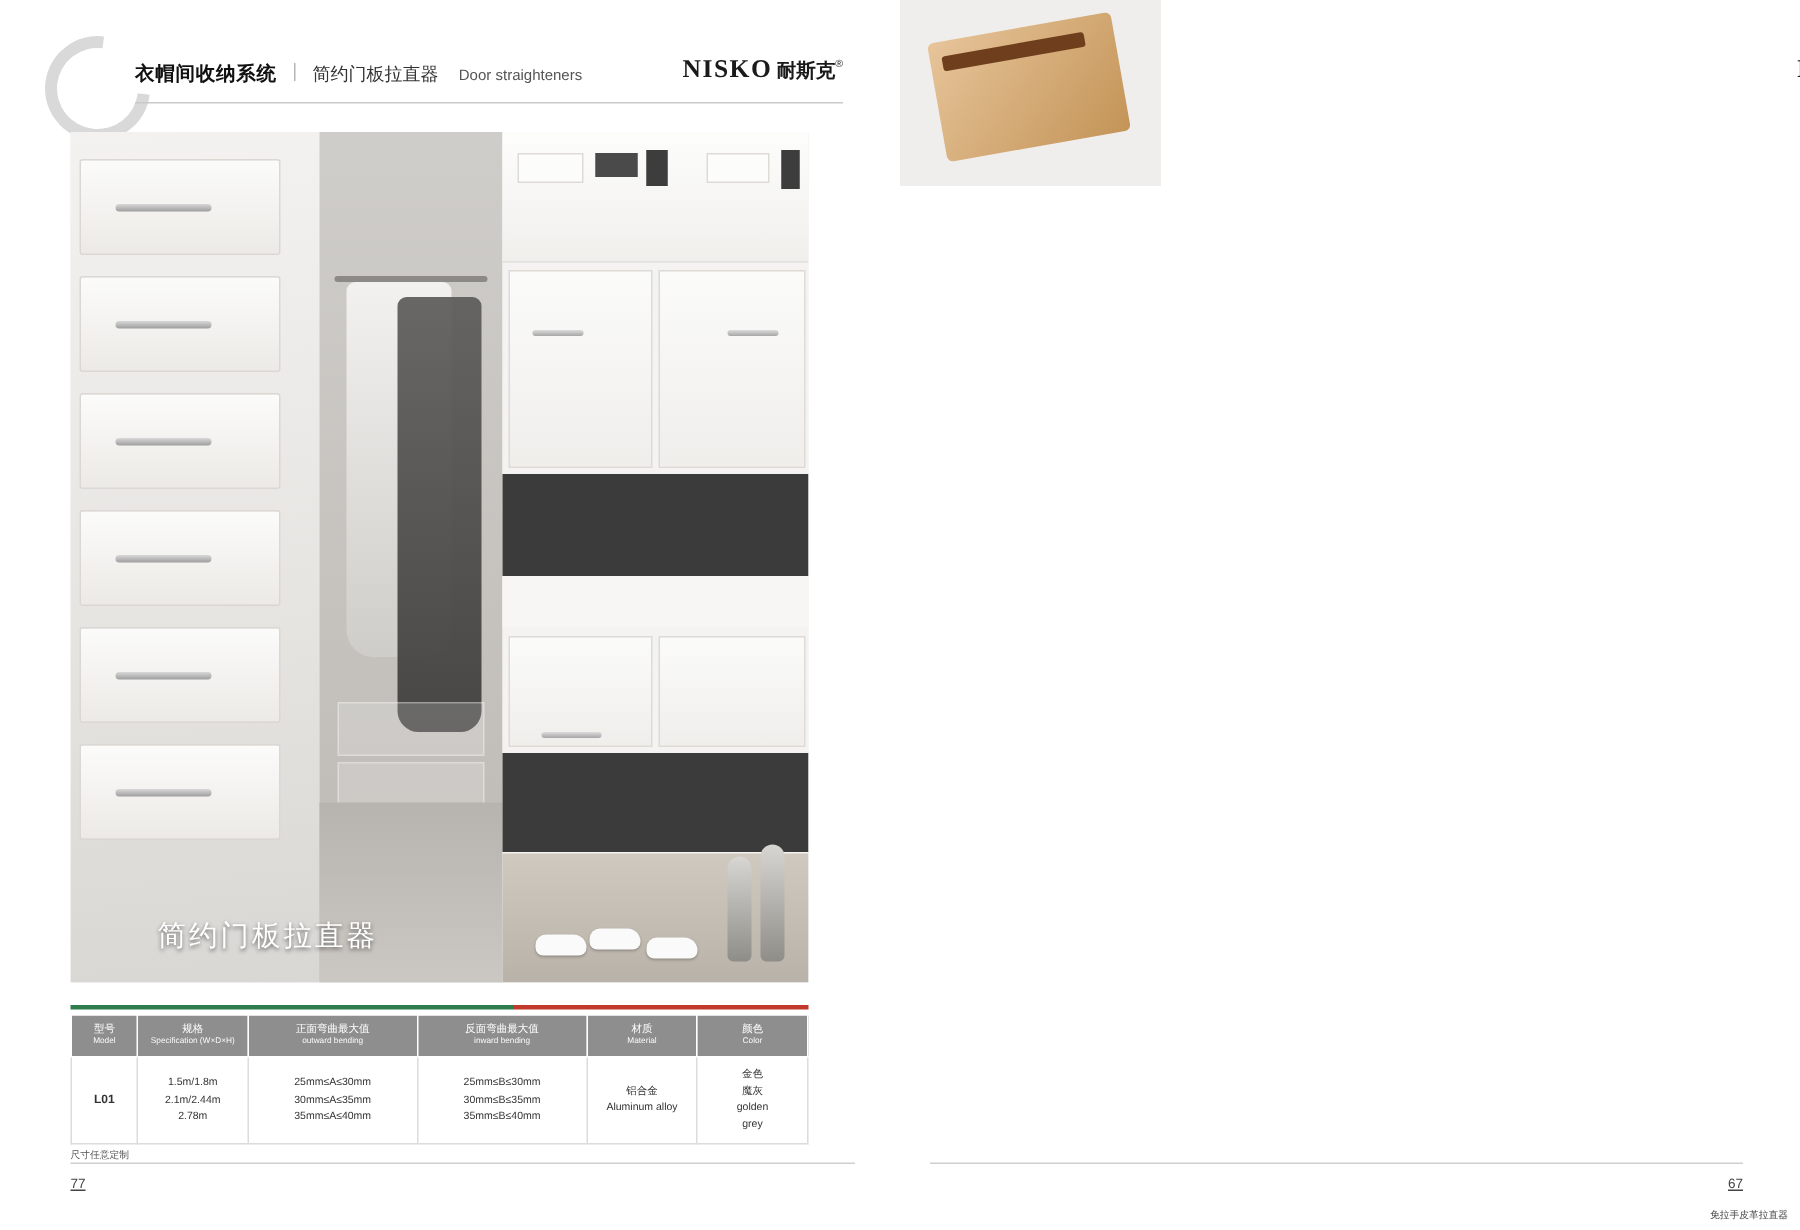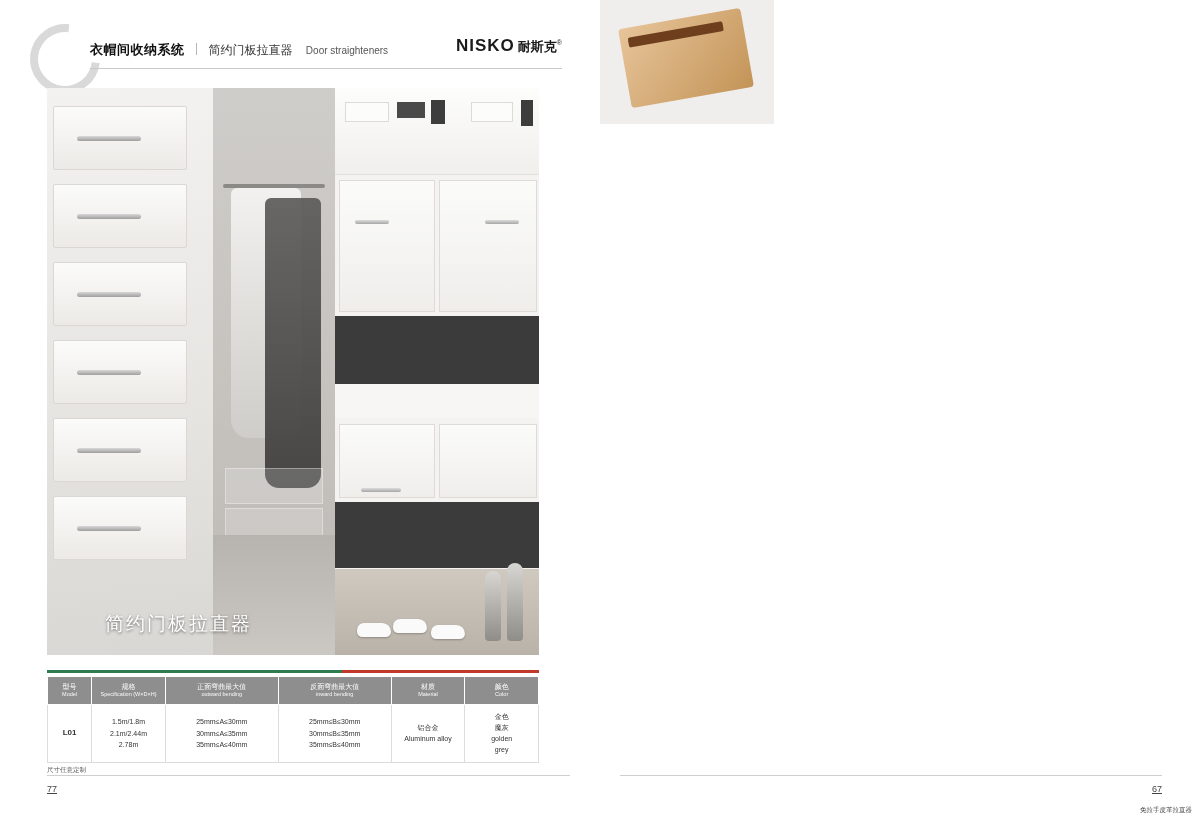--- a/index.html
+++ b/index.html
@@ -21,21 +21,21 @@
     position:absolute;left:-8px;top:-4px;width:54px;height:54px;border-radius:50%;
     border:8px solid #d9d9d9;border-right-color:transparent;
     transform:rotate(-38deg);
   }
   .hdr .titles{position:absolute;left:52px;top:12px;white-space:nowrap;}
   .hdr .t-cn1{font-size:13px;font-weight:bold;color:#111;letter-spacing:.5px;}
   .hdr .sep{display:inline-block;width:1px;height:12px;background:#b5b5b5;margin:0 7px;vertical-align:-1px;}
   .hdr .t-cn2{font-size:12px;color:#333;}
   .hdr .t-en{font-size:10px;color:#555;margin-left:9px;}
   .brand{position:absolute;right:0;top:8px;text-align:right;}
-  .brand .logo{font-size:17px;font-weight:bold;letter-spacing:1px;color:#1a1a1a;font-family:Liberation Sans, sans-serif;}
+  .brand .logo{font-size:17px;font-weight:bold;letter-spacing:1px;color:#1a1a1a;font-family:Liberation Serif, serif;}
   .brand .cn{font-size:13px;font-weight:bold;color:#1a1a1a;margin-left:3px;}
   .brand .sup{font-size:7px;vertical-align:super;}
   .hdr-rule{position:absolute;left:52px;right:0;top:40px;height:1px;background:#c9c9c9;}
 
   
   .collage{position:absolute;left:47px;top:88px;width:492px;height:567px;background:#efeeec;overflow:hidden;}
   .col-a{position:absolute;left:0;top:0;width:166px;height:567px;background:linear-gradient(175deg,#f3f2f0 0%,#e7e5e2 55%,#d9d7d3 100%);}
   .col-a .drw{position:absolute;left:6px;width:132px;height:62px;background:linear-gradient(180deg,#fbfbfa,#eceae6);border:1px solid #dbd8d3;border-radius:2px;}
   .col-a .handle{position:absolute;left:30px;width:64px;height:5px;border-radius:3px;background:linear-gradient(180deg,#d8d8d8,#9e9e9e);}
   .col-b{position:absolute;left:166px;top:0;width:122px;height:567px;background:linear-gradient(180deg,#cfcdc9,#bdbab5);}

